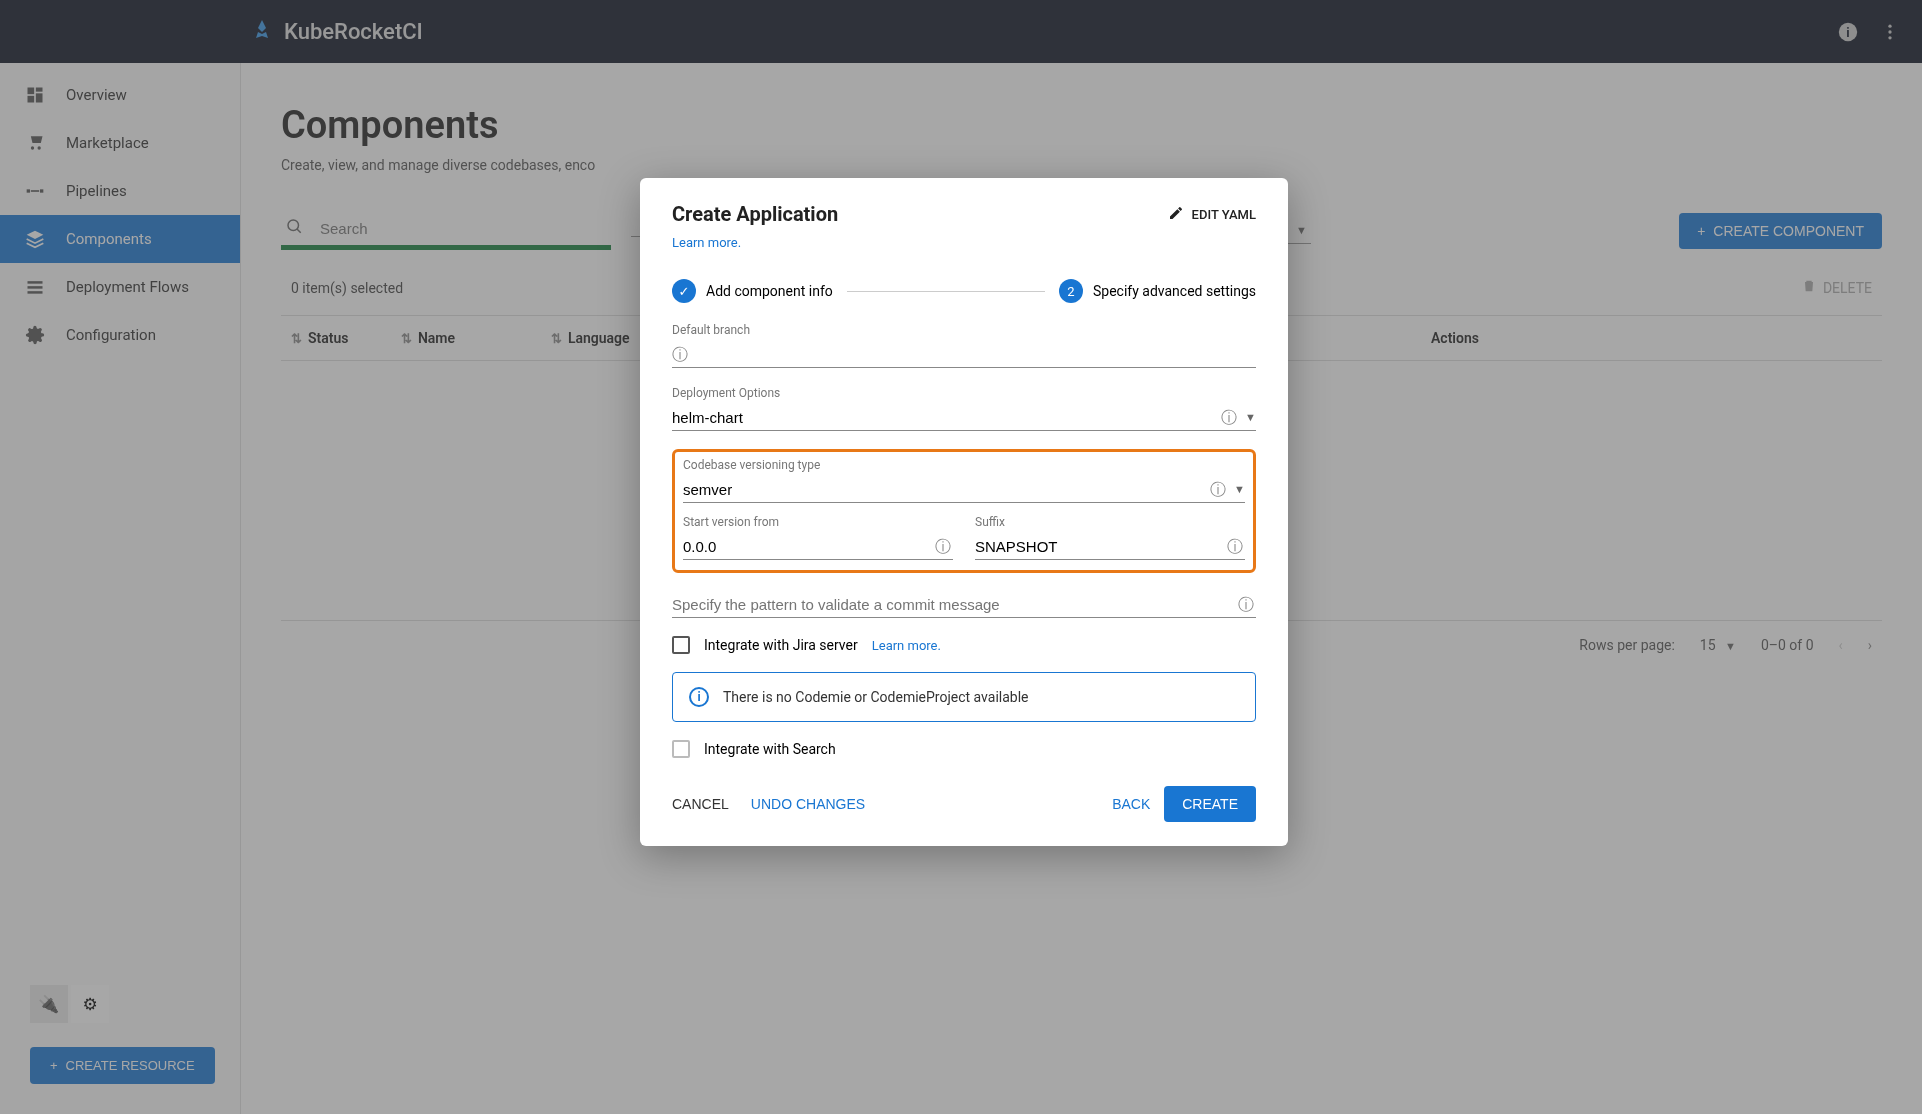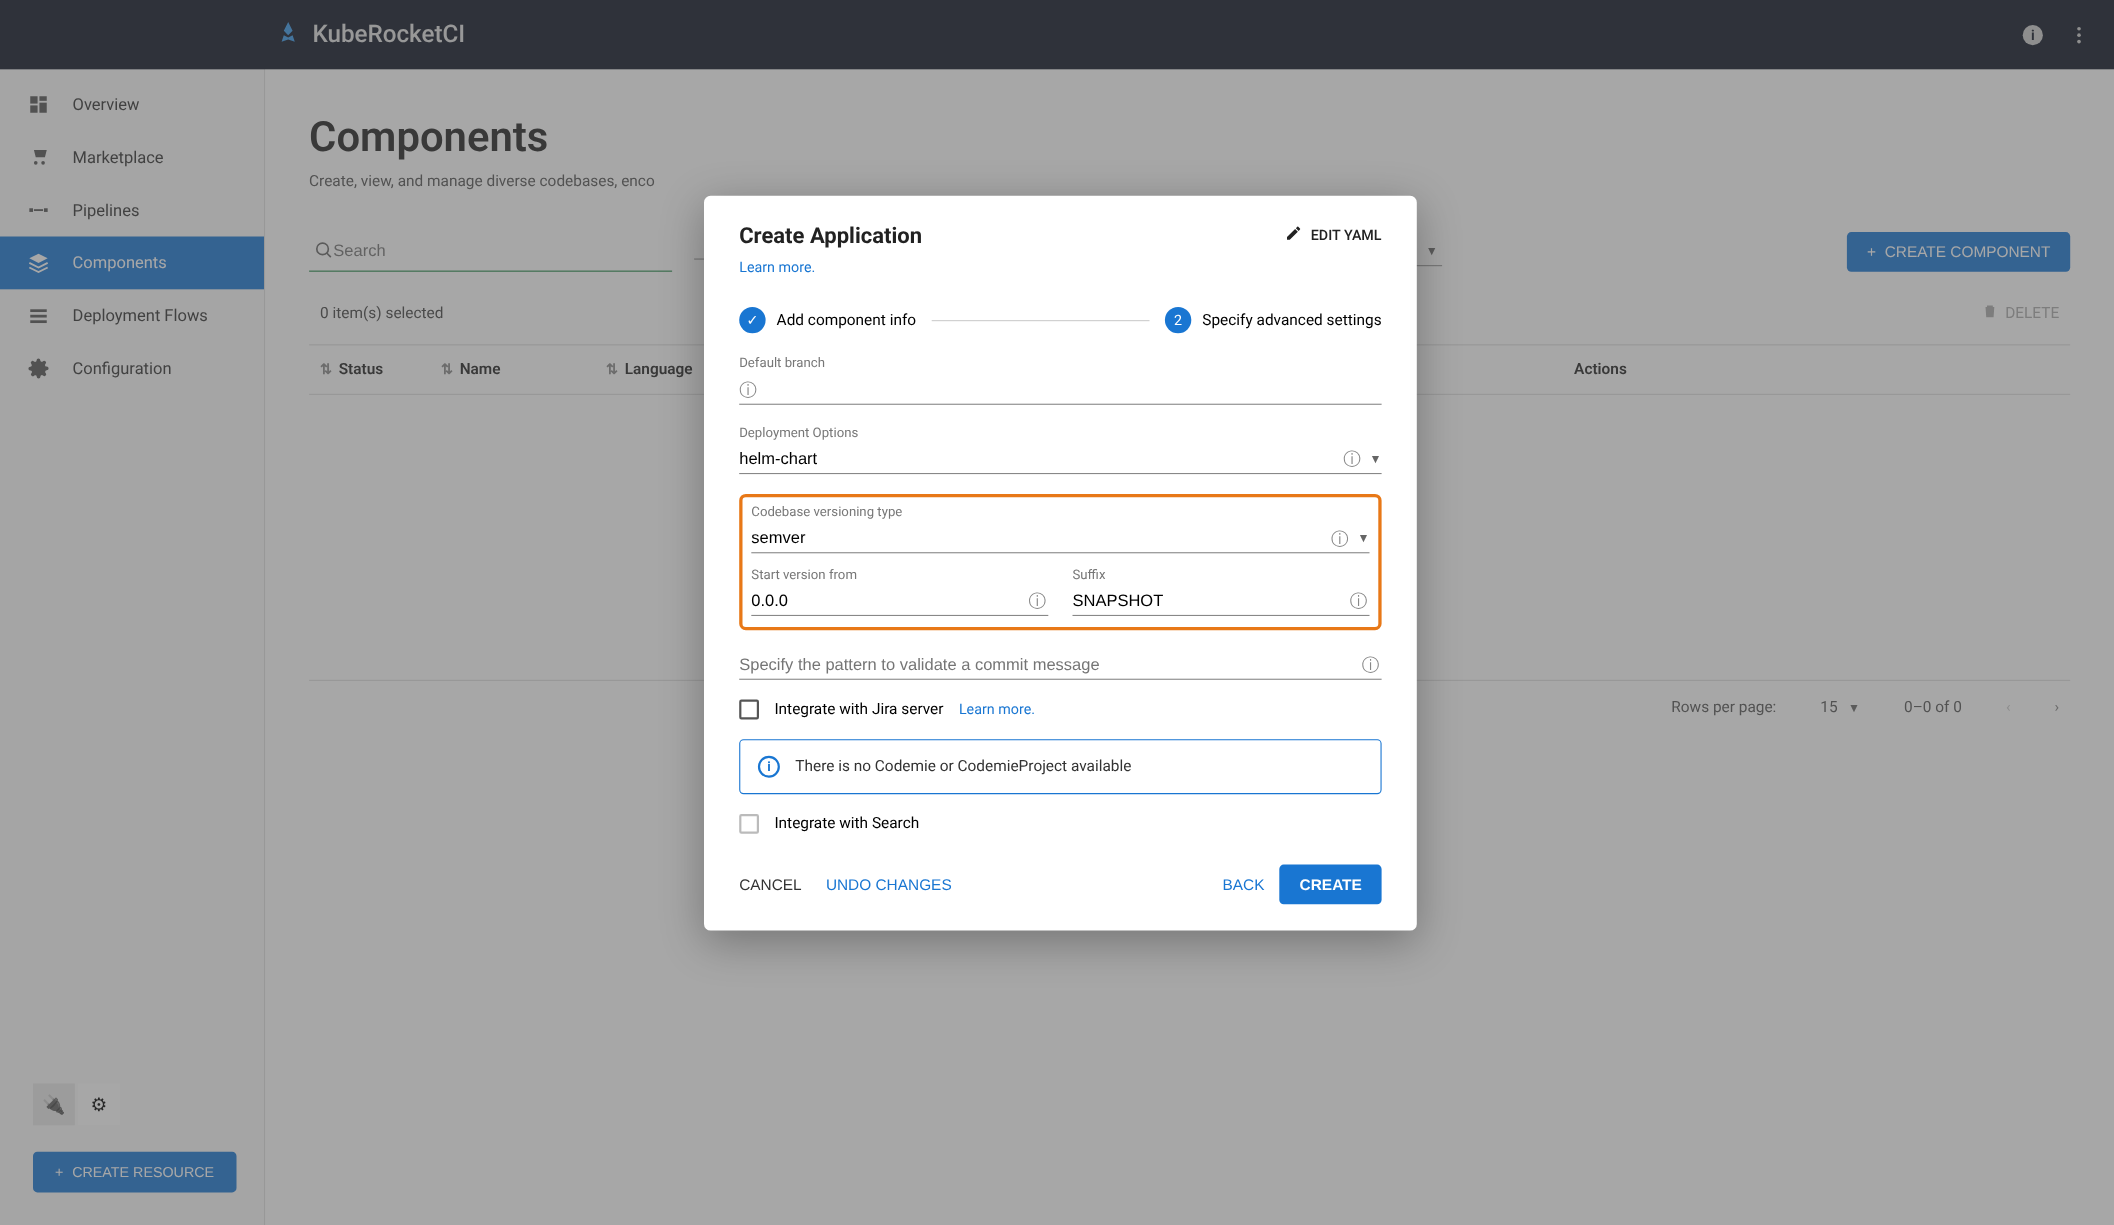--- a/index.html
+++ b/index.html
@@ -16,31 +16,31 @@
 .sidebar-item.active { background: #1976d2; color: #fff; }
 .sidebar-item-icon { width: 22px; height: 22px; display: flex; align-items: center; justify-content: center; }
 .sidebar-footer { position: absolute; bottom: 30px; left: 30px; }
 .icon-pack { display: flex; gap: 3px; }
 .icon-pack-btn { width: 38px; height: 38px; background: #e8e8e8; display: flex; align-items: center; justify-content: center; font-size: 17px; }
 .create-resource-btn { margin-top: 24px; background: #1976d2; color: #fff; border: none; padding: 11px 20px; font-size: 13px; font-weight: 500; display: flex; align-items: center; gap: 8px; border-radius: 4px; cursor: pointer; }
 .main { position: absolute; left: 241px; top: 63px; right: 0; bottom: 0; padding: 40px 40px; }
 .page-title { font-size: 38px; font-weight: 600; color: #222; margin-bottom: 10px; }
 .page-subtitle { font-size: 14px; color: #555; margin-bottom: 38px; }
 .toolbar { display: flex; align-items: center; gap: 20px; margin-bottom: 10px; }
-.search-box { display: flex; align-items: center; gap: 0; border-bottom: 1px solid #15803d; padding: 6px 4px; width: 330px; }
+.search-box { display: flex; align-items: center; gap: 17px; border-bottom: 5px solid #15803d; padding: 6px 4px; width: 330px; }
 .search-box input { border: none; outline: none; font-size: 15px; background: transparent; flex: 1; }
 .dropdown-box { border-bottom: 1px solid #999; padding: 6px 4px; width: 330px; display: flex; align-items: center; }
 .create-component-btn { margin-left: auto; background: #1976d2; color: #fff; border: none; padding: 10px 18px; font-size: 14px; font-weight: 500; border-radius: 4px; display: flex; align-items: center; gap: 8px; cursor: pointer; }
 .selection-row { display: flex; align-items: center; padding: 18px 10px; font-size: 14px; color: #444; border-bottom: 1px solid #ddd; text-align: center; }
 .delete-btn { margin-left: auto; color: #aaa; display: flex; align-items: center; gap: 6px; font-size: 14px; }
 .table-header { display: flex; padding: 14px 10px; font-size: 14px; font-weight: 600; color: #222; border-bottom: 1px solid #ddd; }
 .th { display: flex; align-items: center; gap: 6px; }
 .sort-icon { color: #888; font-size: 13px; }
 .empty-area { height: 260px; border-bottom: 1px solid #ddd; }
-.pagination { display: flex; justify-content: flex-end; align-items: center; gap: 40px; padding: 16px 10px; font-size: 14px; color: #555; }
+.pagination { display: flex; justify-content: flex-end; align-items: center; gap: 25px; padding: 16px 10px; font-size: 14px; color: #555; }
 .overlay { position: absolute; inset: 0; background: rgba(80,80,80,0.5); z-index: 100; }
 .dialog { position: absolute; left: 640px; top: 178px; width: 648px; background: #fff; border-radius: 6px; box-shadow: 0 10px 40px rgba(0,0,0,0.3); z-index: 101; padding: 24px 32px; }
 .dialog-header { display: flex; align-items: center; margin-bottom: 6px; }
 .dialog-title { font-size: 20px; font-weight: 700; color: #222; }
 .edit-yaml { margin-left: auto; display: flex; align-items: center; gap: 8px; font-size: 13px; font-weight: 500; color: #222; cursor: pointer; }
 .learn-more { color: #1976d2; font-size: 13px; }
 .stepper { display: flex; align-items: center; margin: 28px 0 20px 0; }
 .step { display: flex; align-items: center; gap: 10px; font-size: 14px; }
 .step-circle { width: 24px; height: 24px; border-radius: 50%; background: #1976d2; color: #fff; display: flex; align-items: center; justify-content: center; font-size: 13px; }
 .step-line { flex: 1; height: 1px; background: #ccc; margin: 0 14px; }
@@ -57,21 +57,21 @@
 .checkbox-row { display: flex; align-items: center; gap: 14px; font-size: 14px; margin: 10px 0; }
 .checkbox { width: 18px; height: 18px; border: 2px solid #555; border-radius: 2px; }
 .checkbox.gray { border-color: #bbb; }
 .info-banner { border: 1px solid #1976d2; border-radius: 4px; padding: 14px 16px; display: flex; align-items: center; gap: 14px; font-size: 14px; margin: 18px 0; color: #333; }
 .info-banner-ic { width: 20px; height: 20px; color: #1976d2; border: 2px solid #1976d2; border-radius: 50%; display: flex; align-items: center; justify-content: center; font-size: 12px; font-weight: bold; }
 .dialog-footer { display: flex; align-items: center; margin-top: 28px; }
 .text-btn { background: none; border: none; font-size: 14px; font-weight: 500; cursor: pointer; padding: 8px 0; margin-right: 22px; }
 .text-btn.cancel { color: #333; }
 .text-btn.undo { color: #1976d2; }
 .text-btn.back { color: #1976d2; margin-left: auto; margin-right: 14px; }
-.create-btn { background: #1976d2; color: #fff; border: none; padding: 10px 18px; font-size: 14px; font-weight: 700; border-radius: 4px; cursor: pointer; }
+.create-btn { background: #1976d2; color: #fff; border: none; padding: 10px 18px; font-size: 14px; font-weight: 400; border-radius: 4px; cursor: pointer; }
 </style>
 </head>
 <body>
 
 <div class="sidebar">
   <div class="sidebar-header">
     <span>
       <svg width="18" height="18" viewBox="0 0 24 24" fill="none" stroke="#333" stroke-width="2.5">
           <polyline points="15 18 9 12 15 6"></polyline>
         </svg>

